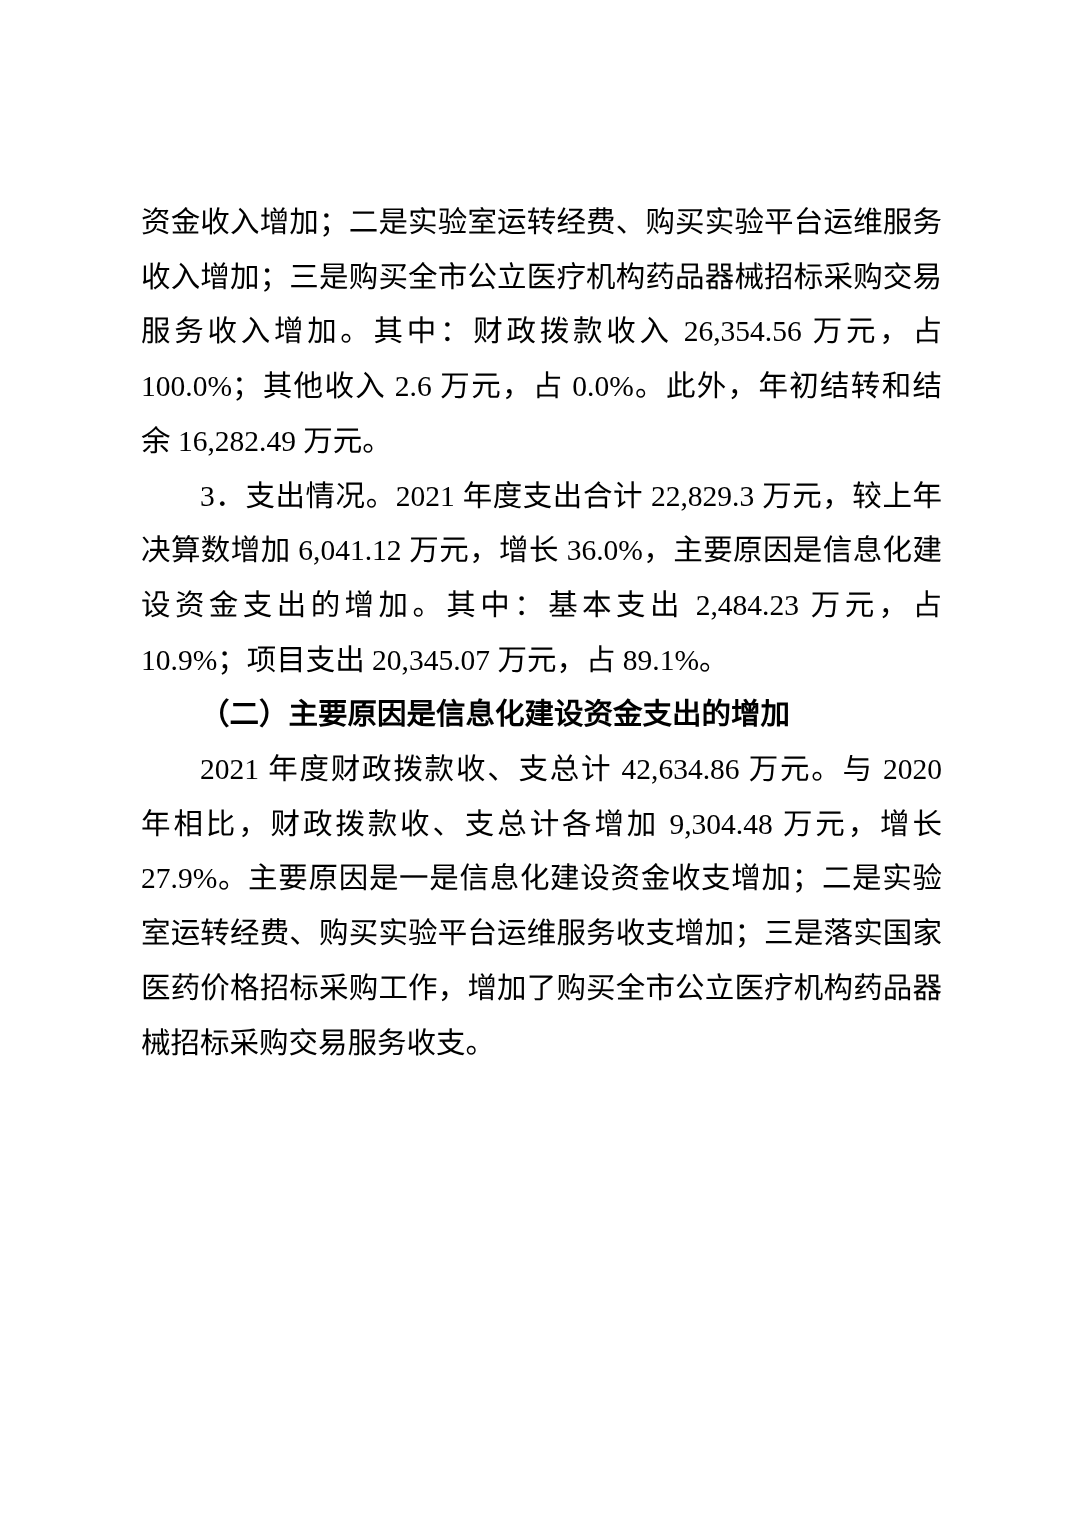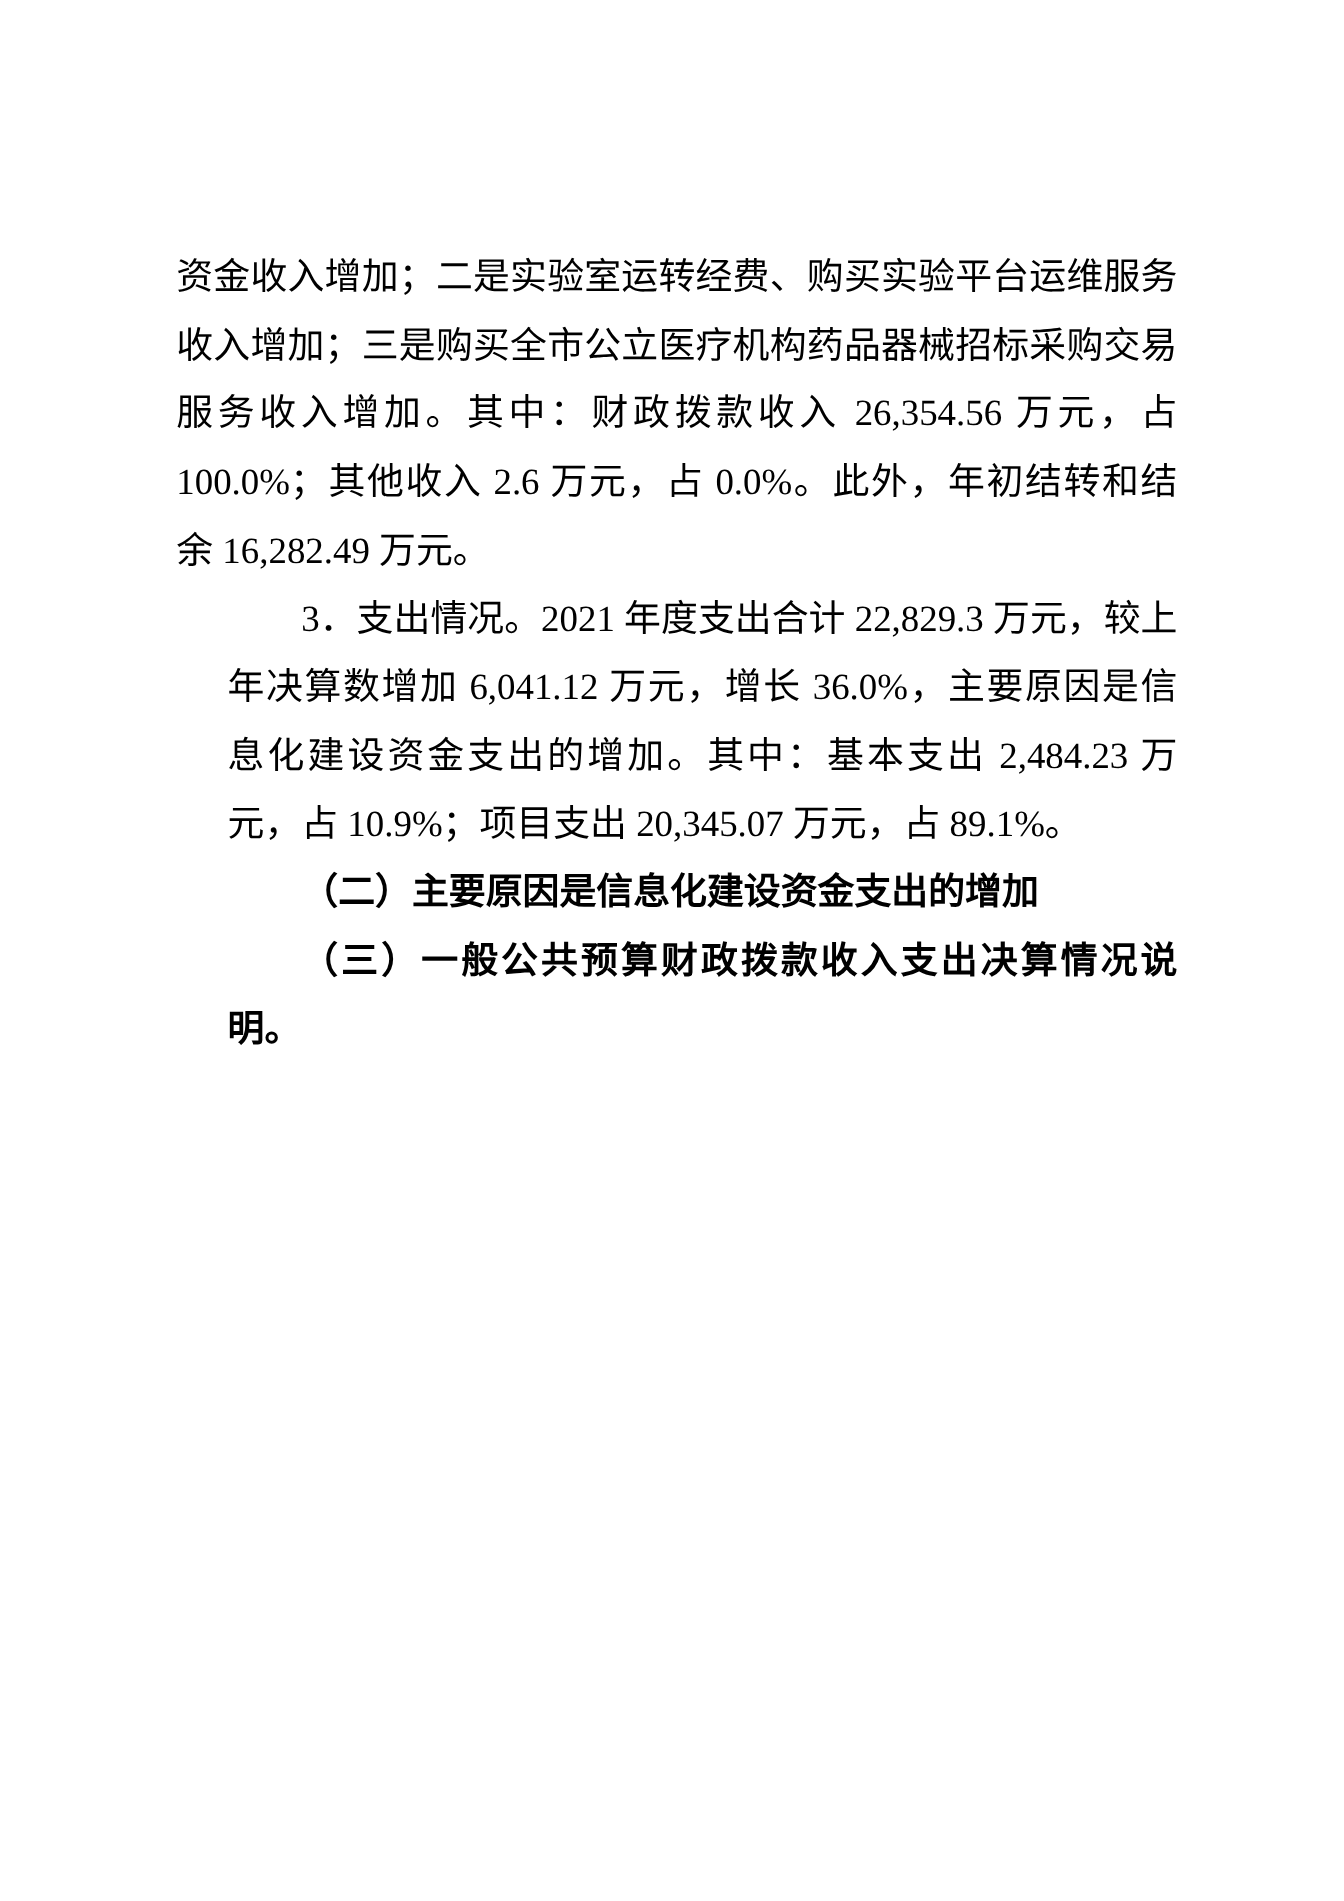--- a/index.html
+++ b/index.html
@@ -33,29 +33,28 @@
     text-align: justify;
     text-justify: inter-ideograph;
     overflow-wrap: break-word;
   }
   .para {
     margin: 0;
     padding: 0;
   }
   .indent {
     text-indent: 2em;
-    margin-left: 41px;
   }
   .heading {
     font-weight: bold;
   }
 </style>
 </head>
 <body style="background: rgb(255, 255, 255);">
 
 <div class="page" style="background: rgb(255, 255, 255); color: rgb(0, 0, 0);">
   <div class="text-block">
     <p class="para">资金收入增加；二是实验室运转经费、购买实验平台运维服务收入增加；三是购买全市公立医疗机构药品器械招标采购交易服务收入增加。其中：财政拨款收入 26,354.56 万元，占 100.0%；其他收入 2.6 万元，占 0.0%。此外，年初结转和结余 16,282.49 万元。</p>
     <p class="para indent">3．支出情况。2021 年度支出合计 22,829.3 万元，较上年决算数增加 6,041.12 万元，增长 36.0%，主要原因是信息化建设资金支出的增加。其中：基本支出 2,484.23 万元，占 10.9%；项目支出 20,345.07 万元，占 89.1%。</p>
     <p class="para indent heading">（二）主要原因是信息化建设资金支出的增加</p>
-    <p class="para indent heading">（三）一般公共预算财政拨款收入支出决算情况说明。</p>
+    <p class="para indent">2021 年度财政拨款收、支总计 42,634.86 万元。与 2020 年相比，财政拨款收、支总计各增加 9,304.48 万元，增长 27.9%。主要原因是一是信息化建设资金收支增加；二是实验室运转经费、购买实验平台运维服务收支增加；三是落实国家医药价格招标采购工作，增加了购买全市公立医疗机构药品器械招标采购交易服务收支。</p>
   </div>
 </div>
 
 </body></html>

